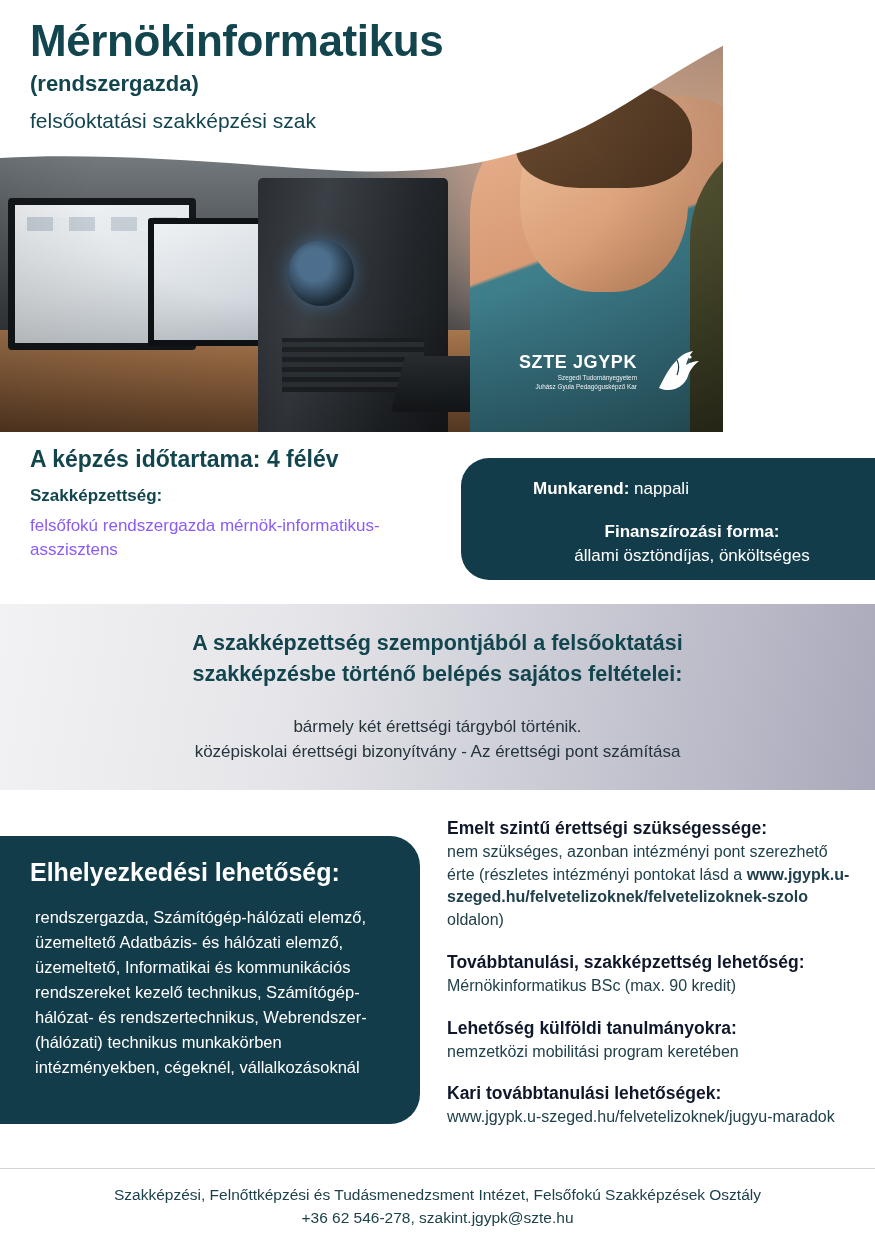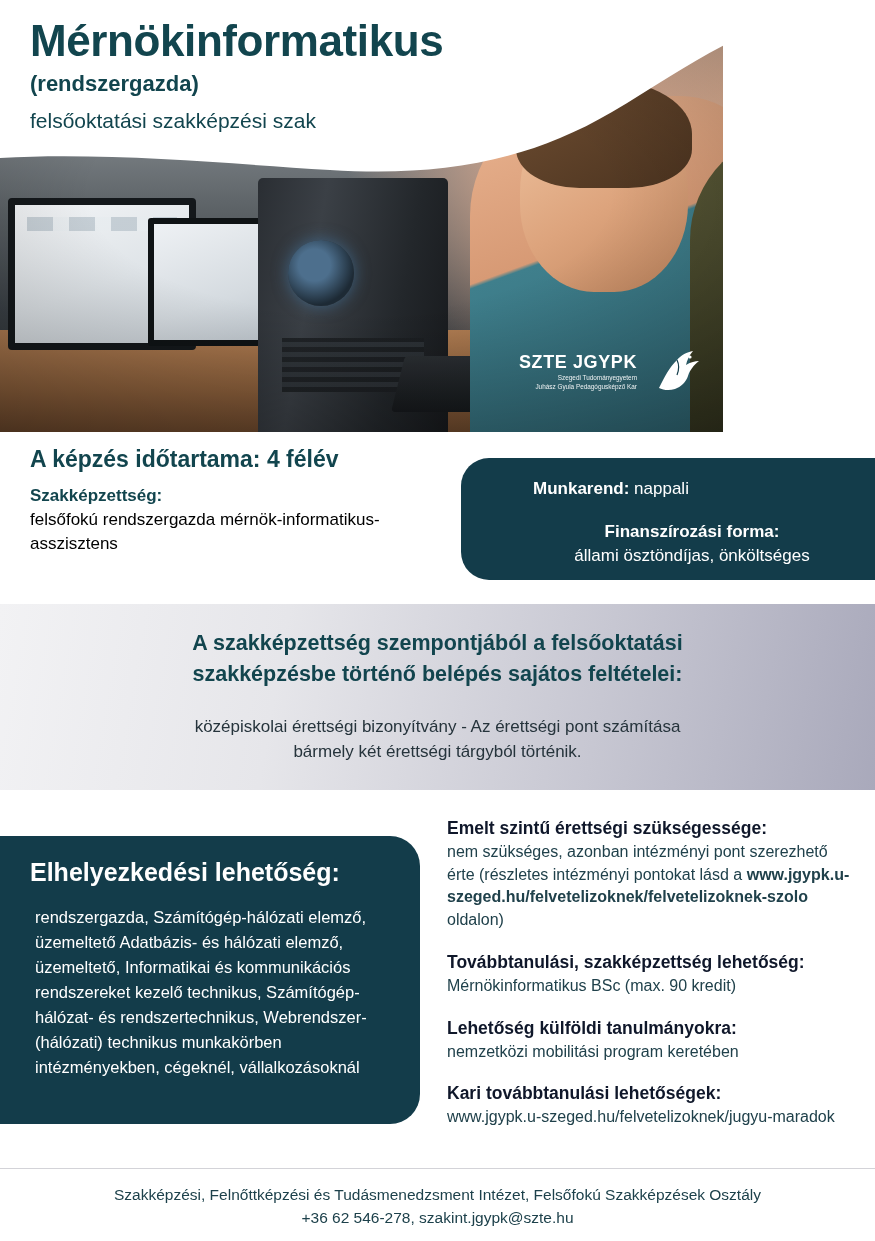--- a/index.html
+++ b/index.html
@@ -218,24 +218,24 @@
   }
   .qual-label {
     position: absolute;
     left: 30px; top: 54px;
     font-size: 17px;
     font-weight: bold;
     color: #12454e;
   }
   .qual-text {
     position: absolute;
-    left: 30px; top: 76px;
+    left: 30px; top: 82px;
     width: 400px;
     font-size: 17px;
-    color: #000000;
+    color: #8b5cf6;
     line-height: 1.42;
   }
   .dark-card {
     position: absolute;
     left: 461px; top: 18px;
     width: 414px; height: 122px;
     background: #133c4a;
     border-radius: 28px 0 0 28px;
     color: #ffffff;
     padding: 19px 24px 0 72px;
@@ -395,22 +395,22 @@
       </div>
     </div>
   </div>
 
   <div class="grad-band">
     <div class="grad-title">
       <div>A szakképzettség szempontjából a felsőoktatási</div>
       <div>szakképzésbe történő belépés sajátos feltételei:</div>
     </div>
     <div class="grad-body">
+      <div>bármely két érettségi tárgyból történik.</div>
       <div>középiskolai érettségi bizonyítvány - Az érettségi pont számítása</div>
-      <div>bármely két érettségi tárgyból történik.</div>
     </div>
   </div>
 
   <div class="teal-card">
     <h2>Elhelyezkedési lehetőség:</h2>
     <p>rendszergazda, Számítógép-hálózati elemző, üzemeltető Adatbázis- és hálózati elemző, üzemeltető, Informatikai és kommunikációs rendszereket kezelő technikus, Számítógép-hálózat- és rendszertechnikus, Webrendszer-(hálózati) technikus munkakörben intézményekben, cégeknél, vállalkozásoknál</p>
   </div>
 
   <div class="right-col">
 

